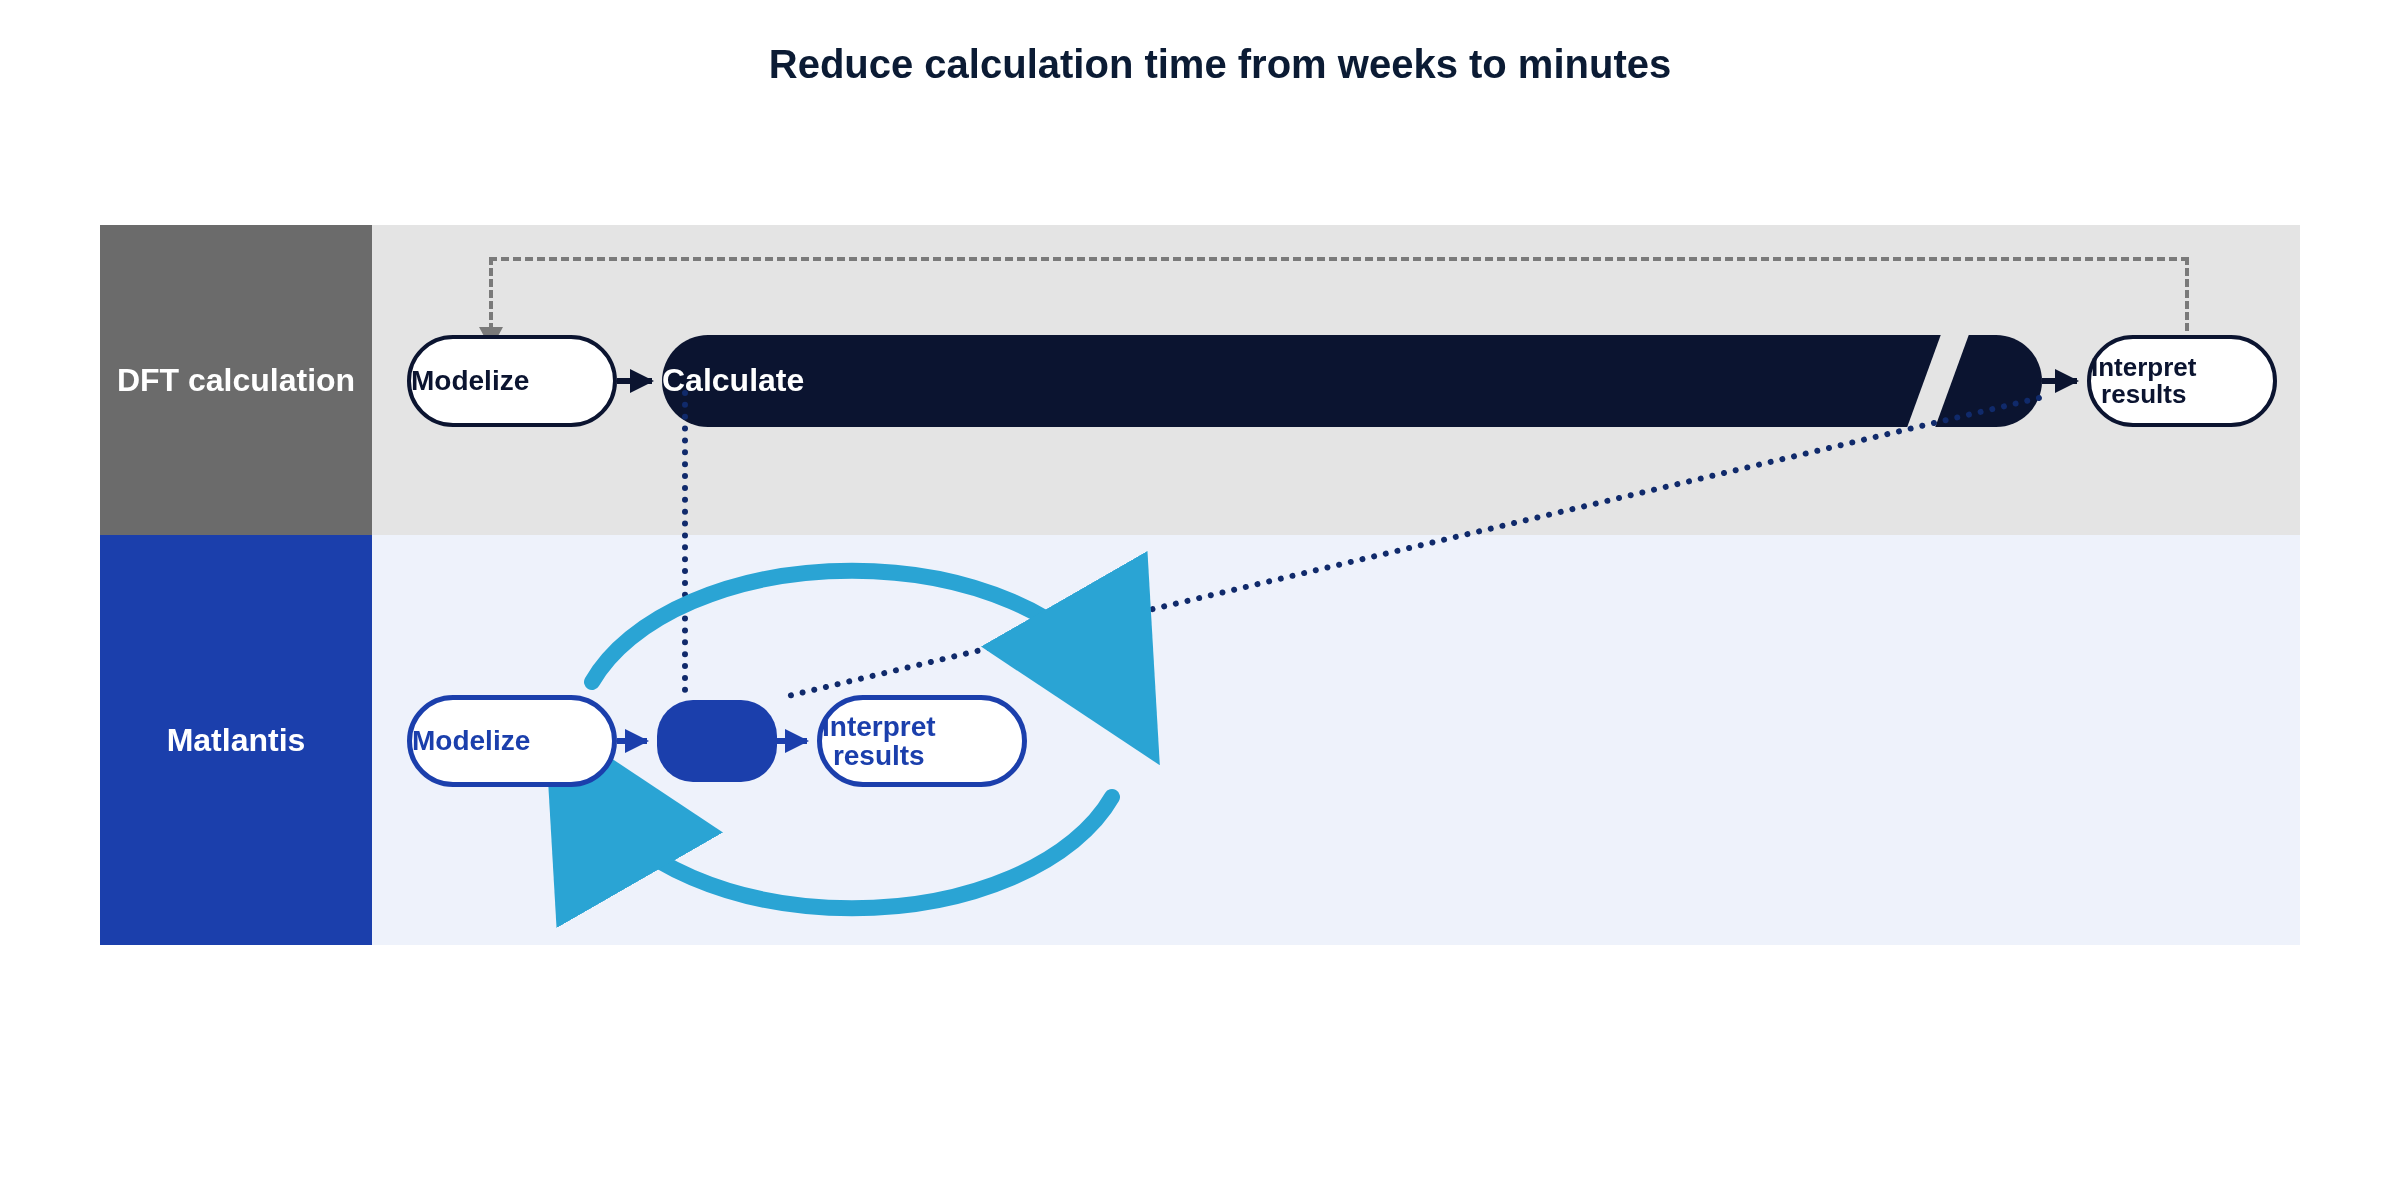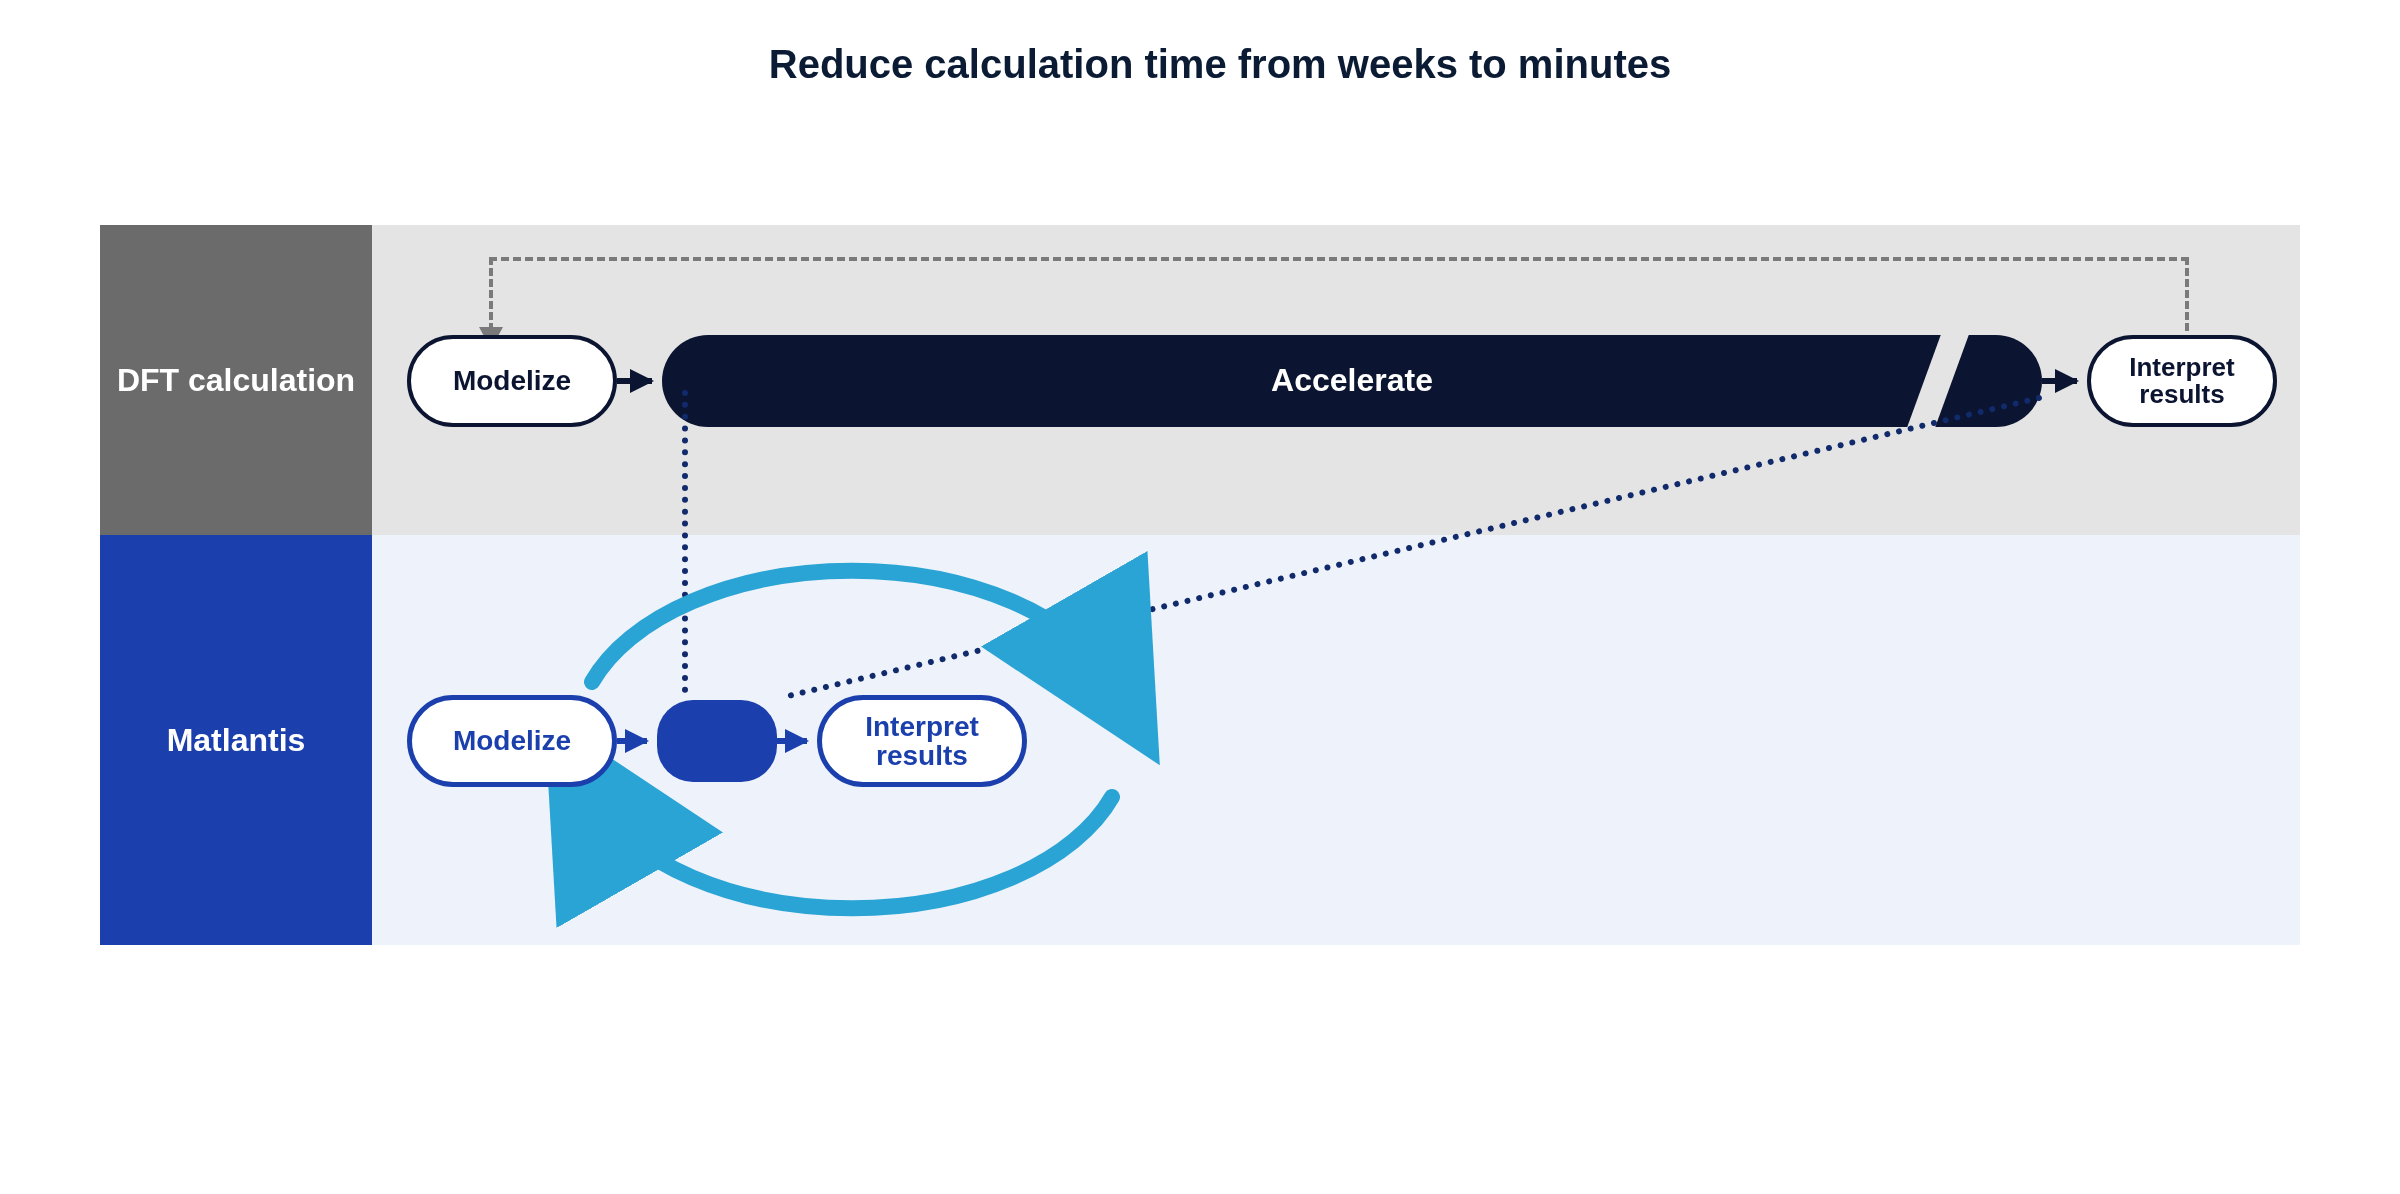--- a/index.html
+++ b/index.html
@@ -58,21 +58,20 @@
   .row-body.dft { background: #e4e4e4; }
   .row-body.matlantis { background: #eef2fb; }
 
   
   .pill {
     position: absolute;
     height: 92px;
     border-radius: 46px;
     display: flex;
     align-items: center;
-    justify-content: center;
     font-weight: 700;
     line-height: 1.05;
     text-align: center;
   }
   .pill-white-dark {
     background: #fff;
     border: 4px solid #0b1430;
     color: #0b1430;
     font-size: 28px;
   }
@@ -170,21 +169,21 @@
     <div class="row-body dft">
 
       <div class="dft-feedback" style="left:117px; top:32px; width:1700px; height:74px;"></div>
 
       <div class="pill pill-white-dark" style="left:35px; top:110px; width:210px;">
         <span>Modelize</span>
       </div>
       <div class="h-arrow dark" style="left:245px; top:153px; width:35px;"></div>
 
       <div class="pill pill-dark" style="left:290px; top:110px; width:1380px;">
-        <span>Accelerate</span>
+        <span>Calculate</span>
         <div class="slash"></div>
       </div>
       <div class="h-arrow dark" style="left:1670px; top:153px; width:35px;"></div>
 
       <div class="pill pill-white-dark" style="left:1715px; top:110px; width:190px; font-size:26px;">
         <span style="white-space:pre-line;">Interpret
 results</span>
       </div>
     </div>
   </div>

